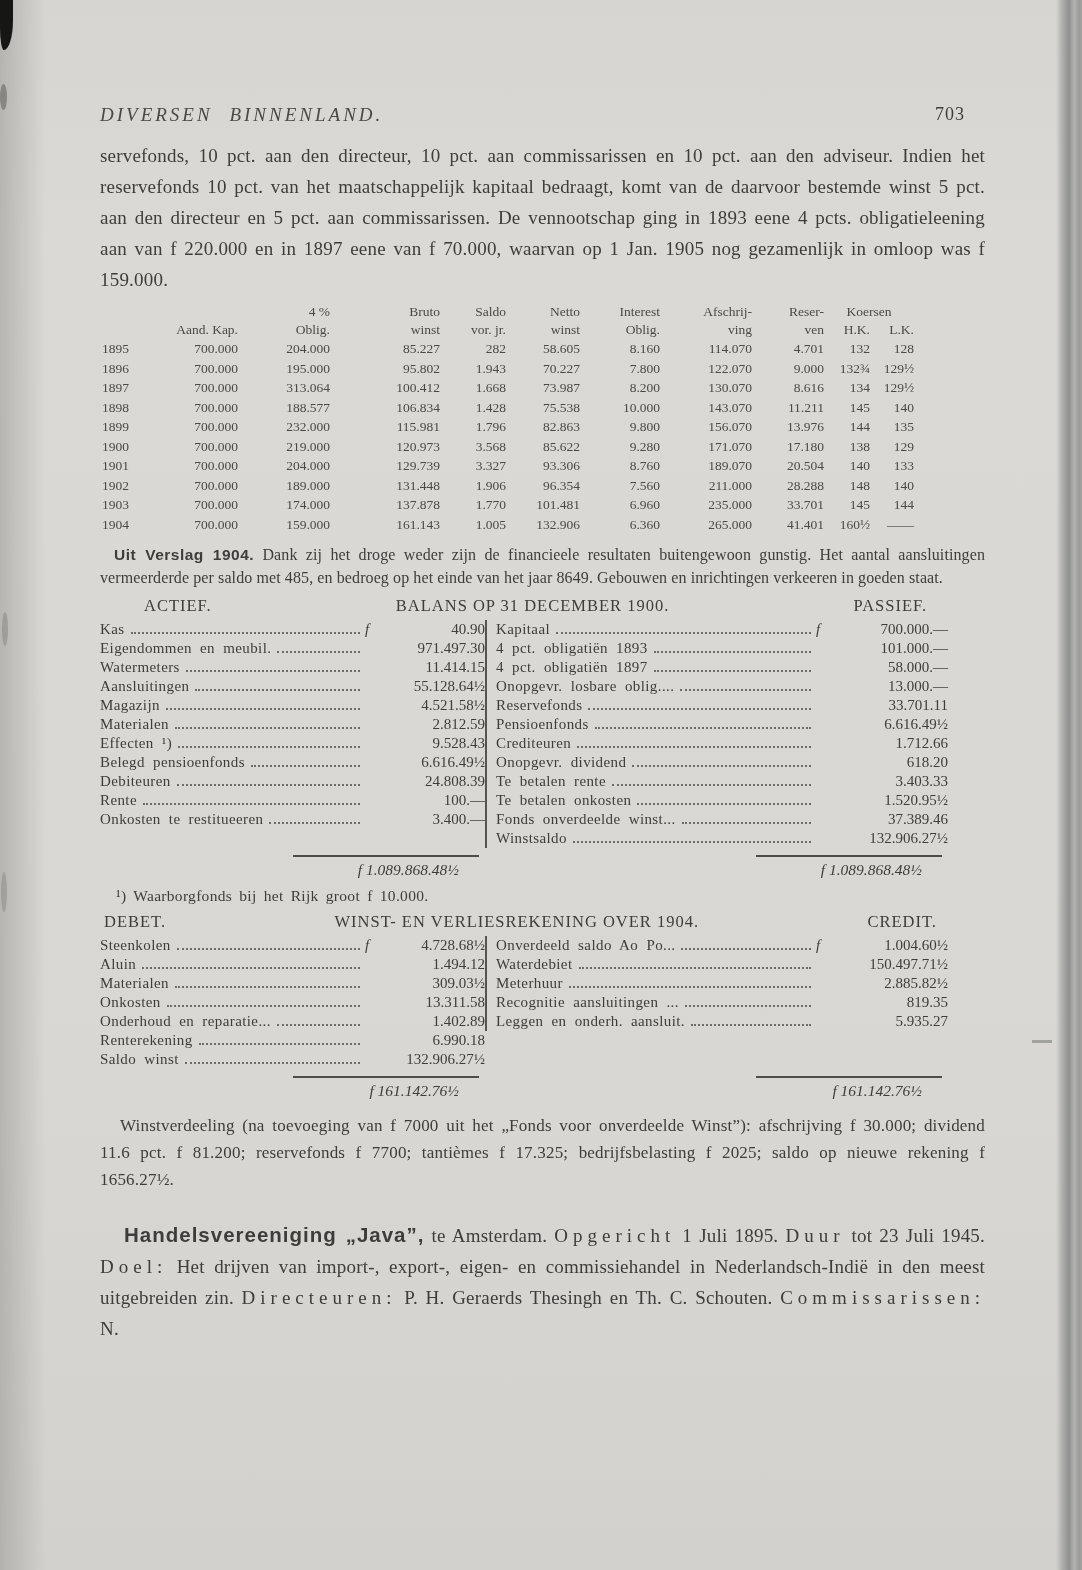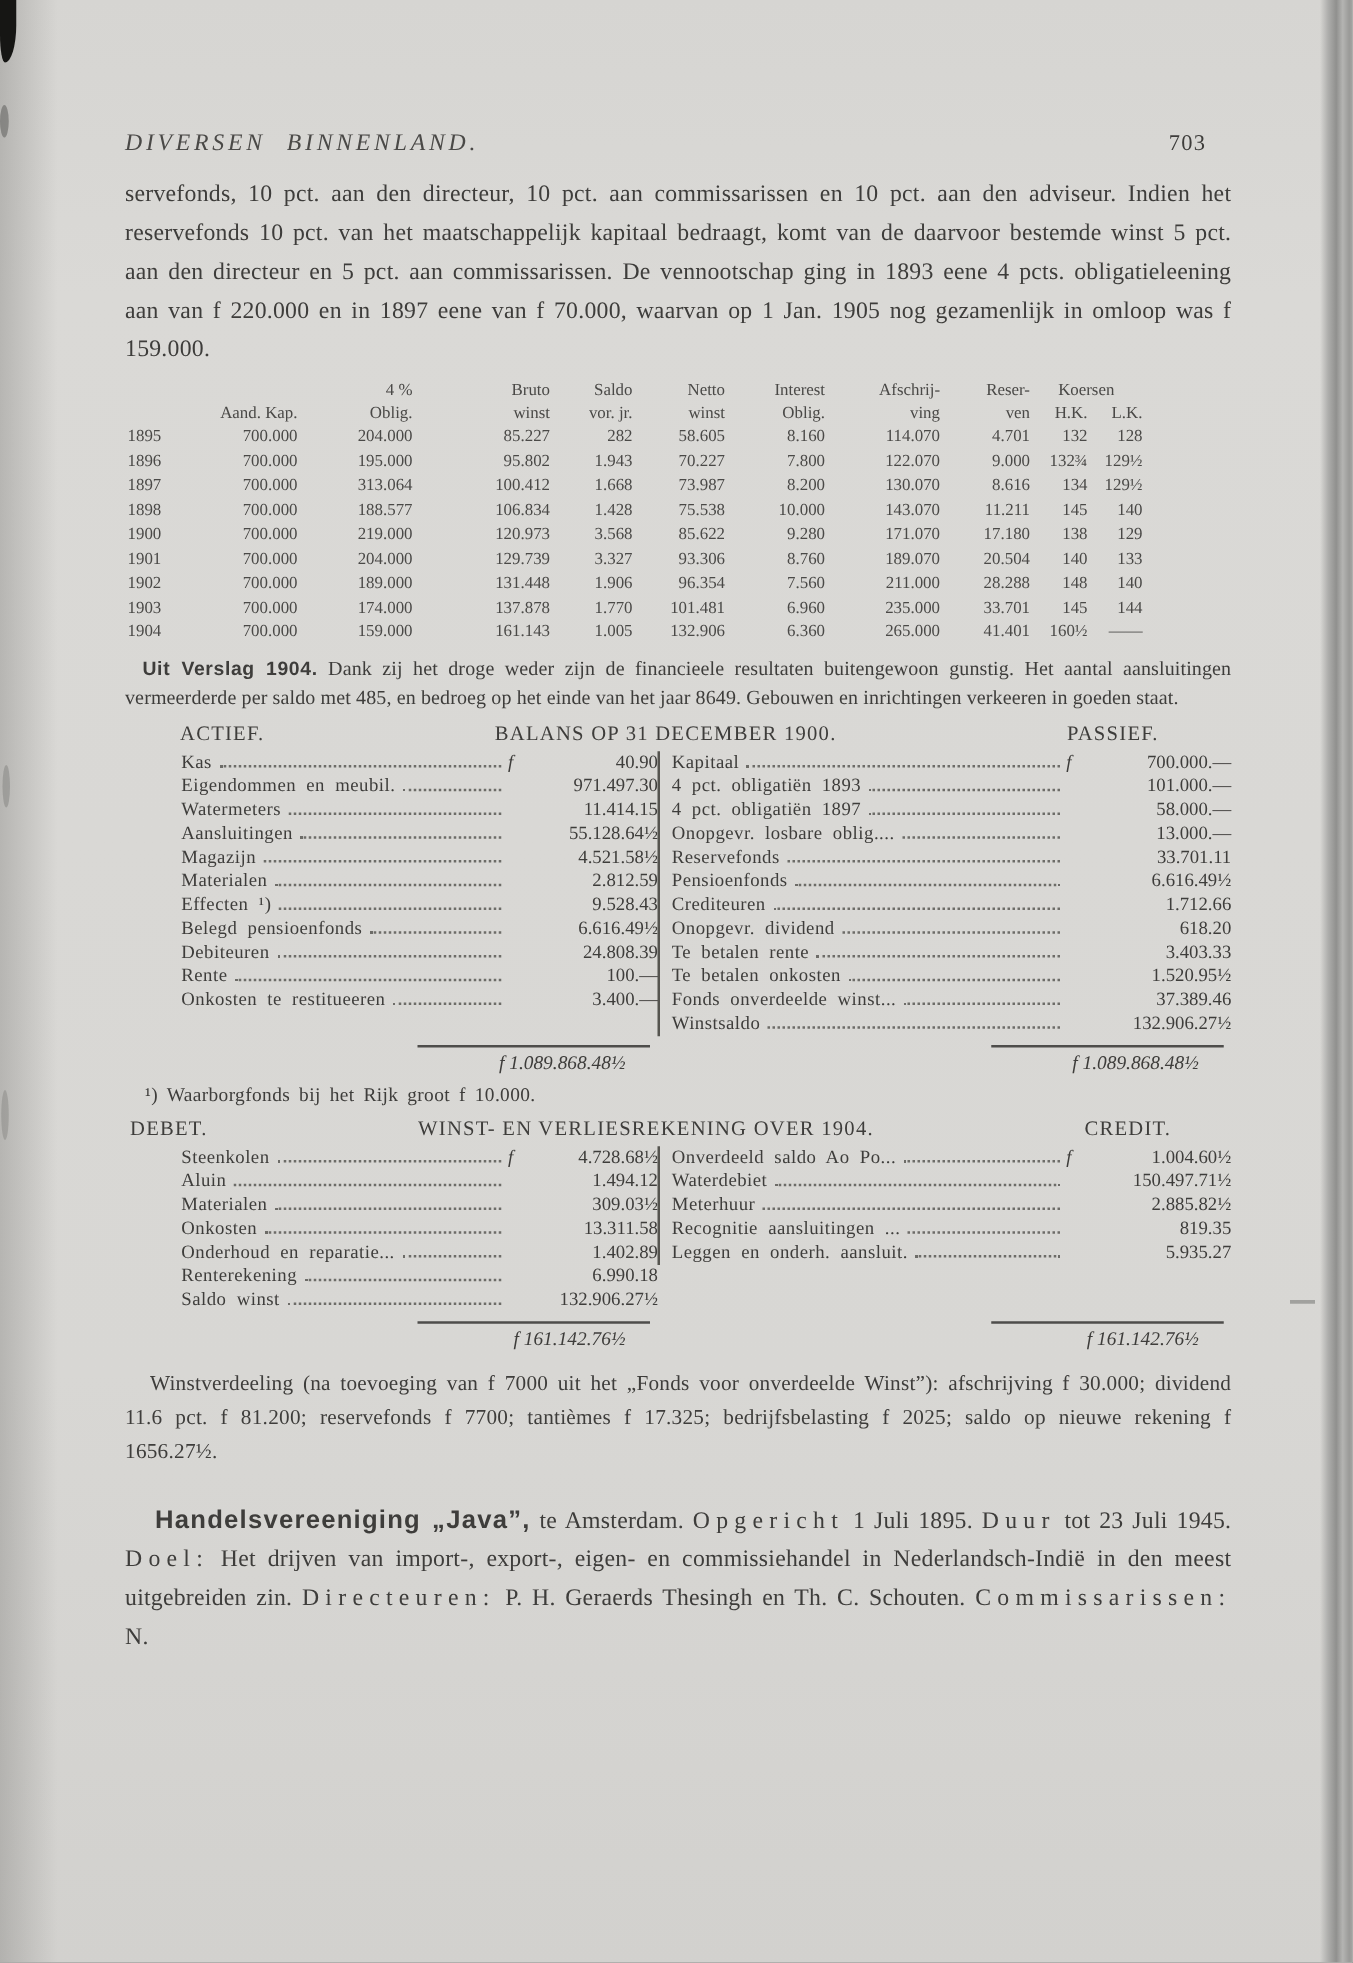--- a/index.html
+++ b/index.html
@@ -49,21 +49,21 @@
   
   .sheet-head{display:flex;justify-content:space-between;font-size:16.5px;
     letter-spacing:1px;margin:7px 0 4px;}
   .sheet-head .lab-left{margin-left:44px;}
   .sheet-head .lab-right{margin-right:58px;}
   .pnl-head .lab-left{margin-left:4px;}
   .pnl-head .lab-right{margin-right:48px;}
 
   .sheet{display:flex;align-items:stretch;margin:0;}
   .sheet .col{display:flex;flex-direction:column;}
-  .sheet .col.left{width:385px;margin-left:45px;}
+  .sheet .col.left{width:385px;}
   .sheet .col.right{width:463px;}
   .sheet .col.right .acct{border-left:2px solid #55544f;padding-left:9px;}
   .acct{font-size:15px;}
   .acct-line{display:flex;align-items:baseline;line-height:19px;white-space:nowrap;}
   .acct-line .lbl{letter-spacing:.4px;word-spacing:4px;}
   .acct-line .dots{flex:1;border-bottom:2px dotted #6d6c68;height:11px;margin:0 5px 3px 6px;min-width:8px;}
   .acct-line .cur{width:14px;font-style:italic;}
   .acct-line .amt{width:106px;text-align:right;}
   .col.right .acct-line .amt{width:118px;}
   .bal-total{margin-top:auto;padding-top:7px;}
@@ -189,20 +189,33 @@
             <td>106.834</td>
             <td>1.428</td>
             <td>75.538</td>
             <td>10.000</td>
             <td>143.070</td>
             <td>11.211</td>
             <td>145</td>
             <td>140</td>
           </tr>
           <tr>
+            <td>1899</td>
+            <td>700.000</td>
+            <td>232.000</td>
+            <td>115.981</td>
+            <td>1.796</td>
+            <td>82.863</td>
+            <td>9.800</td>
+            <td>156.070</td>
+            <td>13.976</td>
+            <td>144</td>
+            <td>135</td>
+          </tr>
+          <tr>
             <td>1900</td>
             <td>700.000</td>
             <td>219.000</td>
             <td>120.973</td>
             <td>3.568</td>
             <td>85.622</td>
             <td>9.280</td>
             <td>171.070</td>
             <td>17.180</td>
             <td>138</td>

